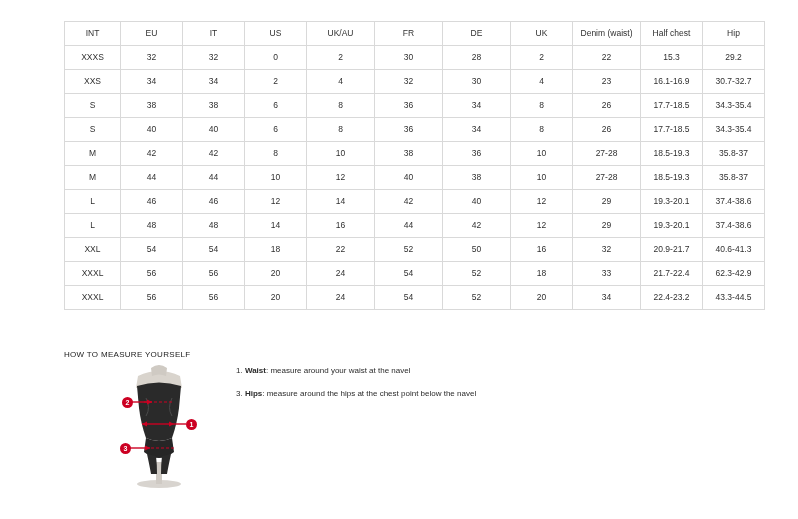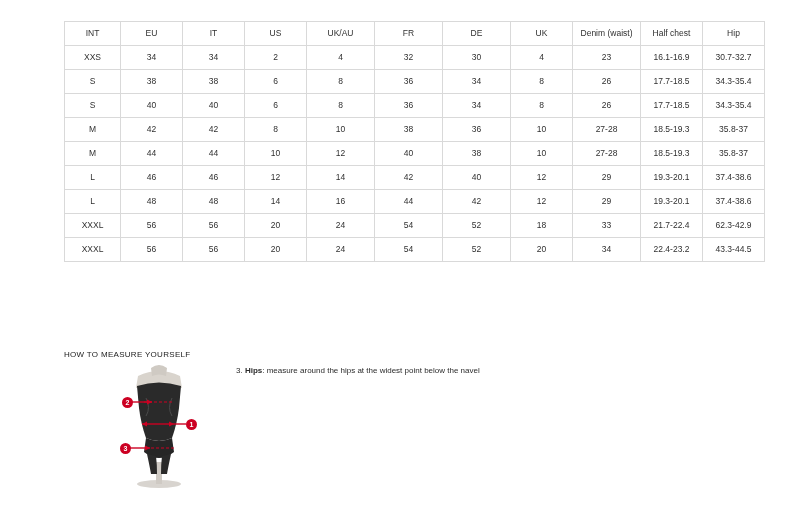--- a/index.html
+++ b/index.html
@@ -143,20 +143,33 @@
           <th>FR</th>
           <th>DE</th>
           <th>UK</th>
           <th>Denim (waist)</th>
           <th>Half chest</th>
           <th>Hip</th>
         </tr>
       </thead>
       <tbody>
         <tr>
+          <td>XXXS</td>
+          <td>32</td>
+          <td>32</td>
+          <td>0</td>
+          <td>2</td>
+          <td>30</td>
+          <td>28</td>
+          <td>2</td>
+          <td>22</td>
+          <td>15.3</td>
+          <td>29.2</td>
+        </tr>
+        <tr>
           <td>XXS</td>
           <td>34</td>
           <td>34</td>
           <td>2</td>
           <td>4</td>
           <td>32</td>
           <td>30</td>
           <td>4</td>
           <td>23</td>
           <td>16.1-16.9</td>
@@ -234,20 +247,33 @@
           <td>14</td>
           <td>16</td>
           <td>44</td>
           <td>42</td>
           <td>12</td>
           <td>29</td>
           <td>19.3-20.1</td>
           <td>37.4-38.6</td>
         </tr>
         <tr>
+          <td>XXL</td>
+          <td>54</td>
+          <td>54</td>
+          <td>18</td>
+          <td>22</td>
+          <td>52</td>
+          <td>50</td>
+          <td>16</td>
+          <td>32</td>
+          <td>20.9-21.7</td>
+          <td>40.6-41.3</td>
+        </tr>
+        <tr>
           <td>XXXL</td>
           <td>56</td>
           <td>56</td>
           <td>20</td>
           <td>24</td>
           <td>54</td>
           <td>52</td>
           <td>18</td>
           <td>33</td>
           <td>21.7-22.4</td>
@@ -313,18 +339,21 @@
         </g>
       </svg>
 
       <div class="bullet" style="left:92px; top:57px;">1</div>
       <div class="bullet" style="left:28px; top:35px;">2</div>
       <div class="bullet" style="left:26px; top:81px;">3</div>
     </div>
 
     <div class="notes">
       <div class="note-line">
-        <span>3. </span><b>Hips</b><span>: measure around the hips at the widest point below the navel</span>
+        <span>1. </span><b>Waist</b><span>: measure around your waist at the navel</span>
+      </div>
+      <div class="note-line">
+        <span>3. </span><b>Hips</b><span>: measure around the hips at the chest point below the navel</span>
       </div>
     </div>
   </div>
 
 </div>
 
 </body></html>

